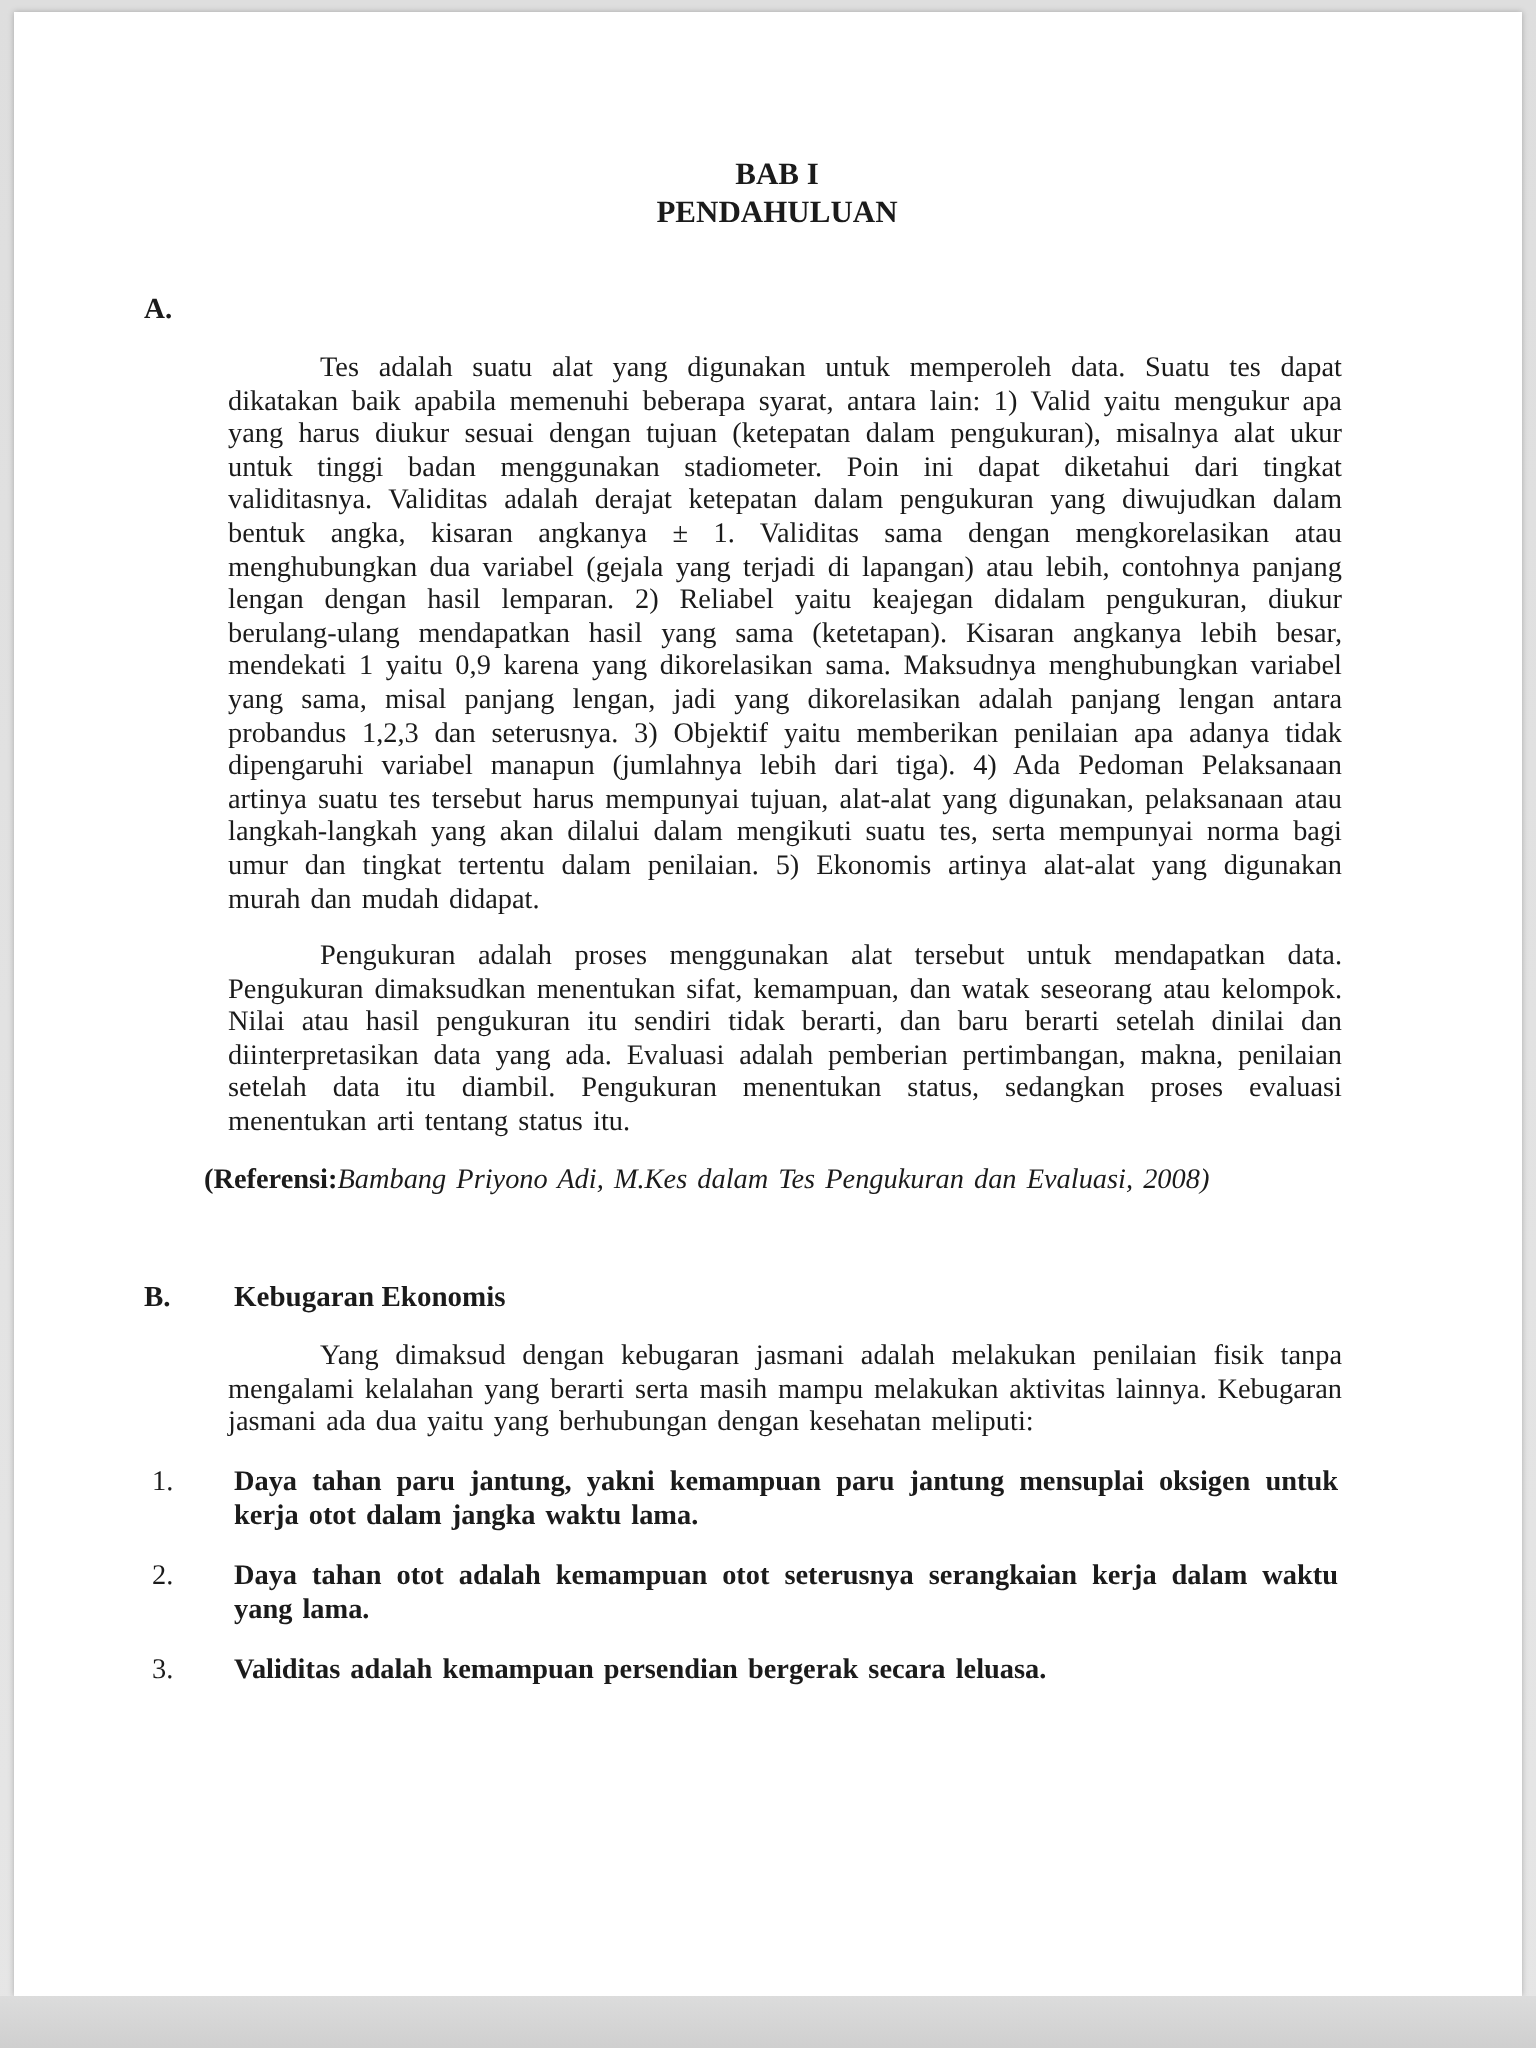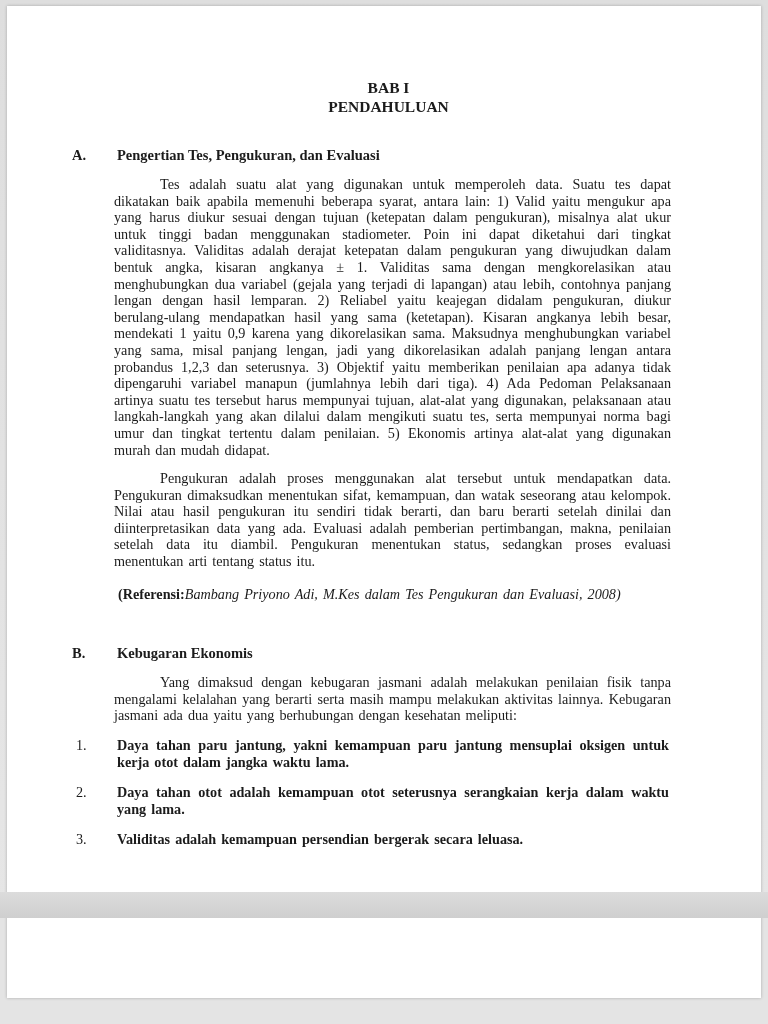--- a/index.html
+++ b/index.html
@@ -5,21 +5,21 @@
   html, body {
     margin: 0;
     padding: 0;
     width: 768px;
     height: 1024px;
     overflow: hidden;
     background: #e4e4e4;
   }
   .viewer {
     width: 768px;
-    height: 918px;
+    height: 1024px;
     position: relative;
     background: linear-gradient(#dedede, #e6e6e6);
   }
   .page {
     position: absolute;
     top: 6px;
     left: 7px;
     right: 7px;
     height: 992px;
     background: #ffffff;
@@ -57,21 +57,21 @@
   }
   p.para {
     margin: 12px;
     text-align: justify;
     text-indent: 46px;
     font-size: 14.2px;
     line-height: 16.6px;
     word-spacing: 1.5px;
   }
   p.reference {
-    margin: 16px;
+    margin: 0;
     text-align: justify;
     text-indent: 0;
     font-size: 14.2px;
     line-height: 16.6px;
     word-spacing: 1.5px;
   }
   .ref-label { font-weight: bold; font-style: normal; }
   .ref-italic { font-style: italic; }
   .num-list {
     margin-top: 12px;
@@ -112,21 +112,20 @@
   <div class="page">
 
     <div class="title-block">
       <div>BAB I</div>
       <div>PENDAHULUAN</div>
     </div>
 
     <div class="section">
       <div class="section-head">
         <span class="sec-label">A.</span>
-        <span>Pengertian Tes, Pengukuran, dan Evaluasi</span>
       </div>
       <div class="sec-body">
         <p class="para">Tes adalah suatu alat yang digunakan untuk memperoleh data. Suatu tes dapat dikatakan baik apabila memenuhi beberapa syarat, antara lain: 1) Valid yaitu mengukur apa yang harus diukur sesuai dengan tujuan (ketepatan dalam pengukuran), misalnya alat ukur untuk tinggi badan menggunakan stadiometer. Poin ini dapat diketahui dari tingkat validitasnya. Validitas adalah derajat ketepatan dalam pengukuran yang diwujudkan dalam bentuk angka, kisaran angkanya ± 1. Validitas sama dengan mengkorelasikan atau menghubungkan dua variabel (gejala yang terjadi di lapangan) atau lebih, contohnya panjang lengan dengan hasil lemparan. 2) Reliabel yaitu keajegan didalam pengukuran, diukur berulang-ulang mendapatkan hasil yang sama (ketetapan). Kisaran angkanya lebih besar, mendekati 1 yaitu 0,9 karena yang dikorelasikan sama. Maksudnya menghubungkan variabel yang sama, misal panjang lengan, jadi yang dikorelasikan adalah panjang lengan antara probandus 1,2,3 dan seterusnya. 3) Objektif yaitu memberikan penilaian apa adanya tidak dipengaruhi variabel manapun (jumlahnya lebih dari tiga). 4) Ada Pedoman Pelaksanaan artinya suatu tes tersebut harus mempunyai tujuan, alat-alat yang digunakan, pelaksanaan atau langkah-langkah yang akan dilalui dalam mengikuti suatu tes, serta mempunyai norma bagi umur dan tingkat tertentu dalam penilaian. 5) Ekonomis artinya alat-alat yang digunakan murah dan mudah didapat.</p>
         <p class="para">Pengukuran adalah proses menggunakan alat tersebut untuk mendapatkan data. Pengukuran dimaksudkan menentukan sifat, kemampuan, dan watak seseorang atau kelompok. Nilai atau hasil pengukuran itu sendiri tidak berarti, dan baru berarti setelah dinilai dan diinterpretasikan data yang ada. Evaluasi adalah pemberian pertimbangan, makna, penilaian setelah data itu diambil. Pengukuran menentukan status, sedangkan proses evaluasi menentukan arti tentang status itu.</p>
         <p class="reference"><span class="ref-label">(Referensi:</span><span class="ref-italic">Bambang Priyono Adi, M.Kes dalam Tes Pengukuran dan Evaluasi, 2008)</span></p>
       </div>
     </div>
 
     <div class="section section-b">
       <div class="section-head">

